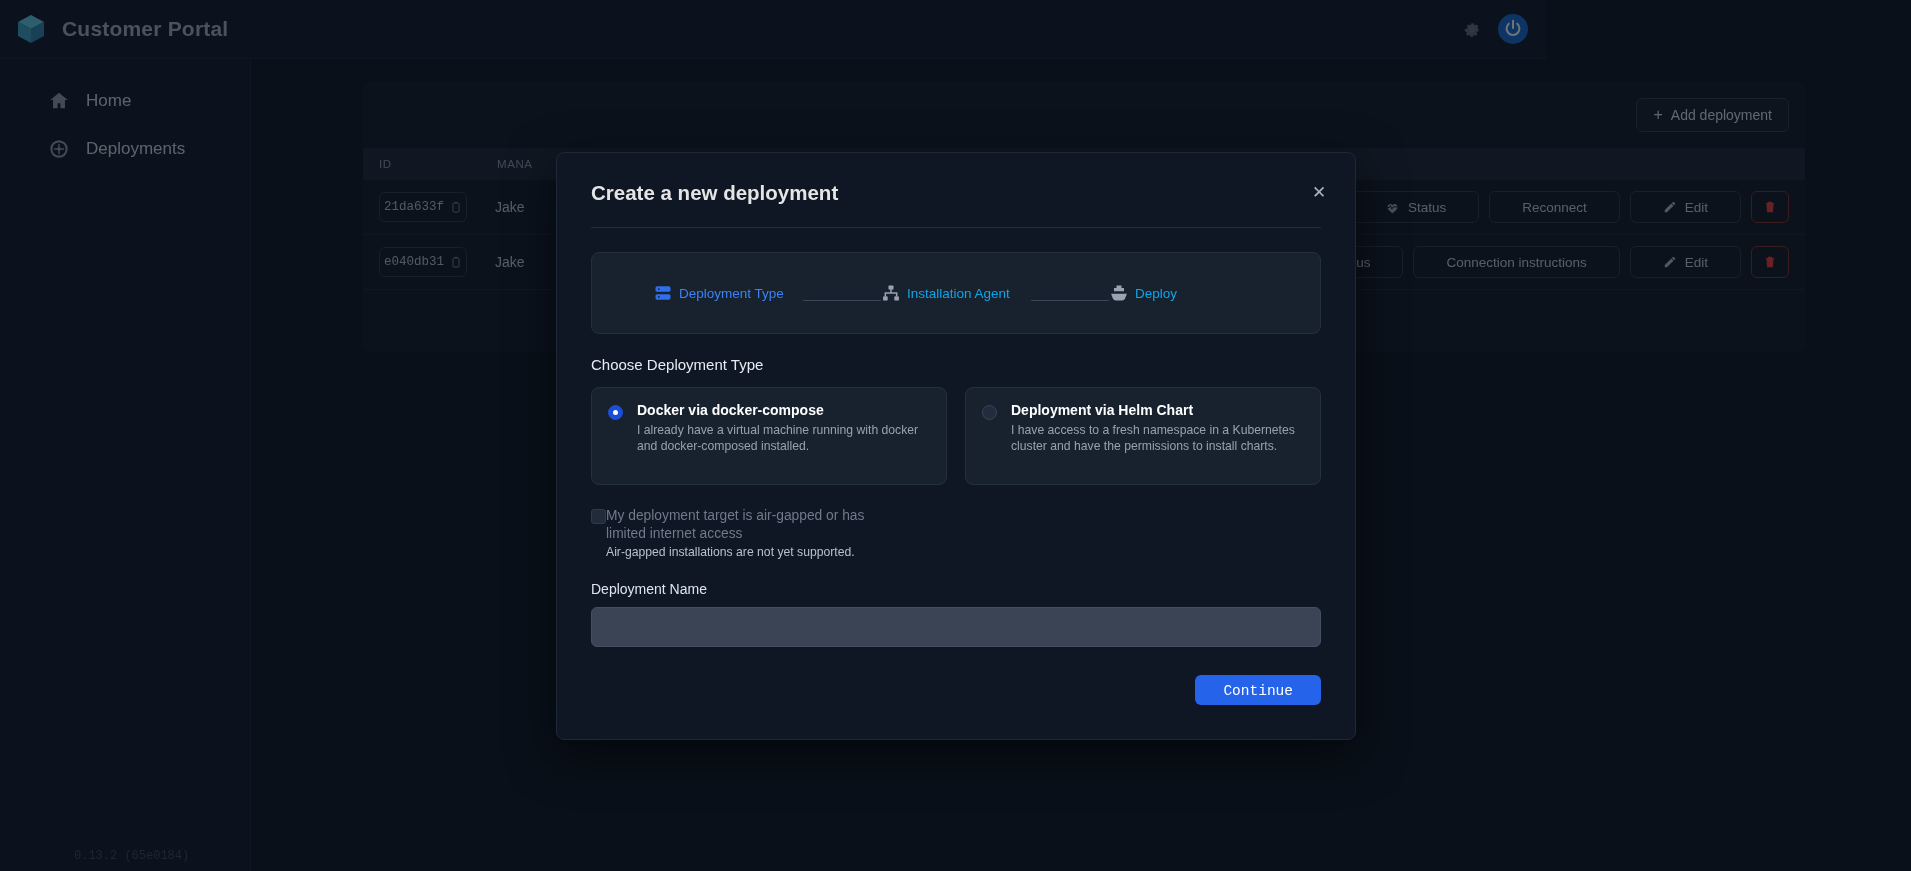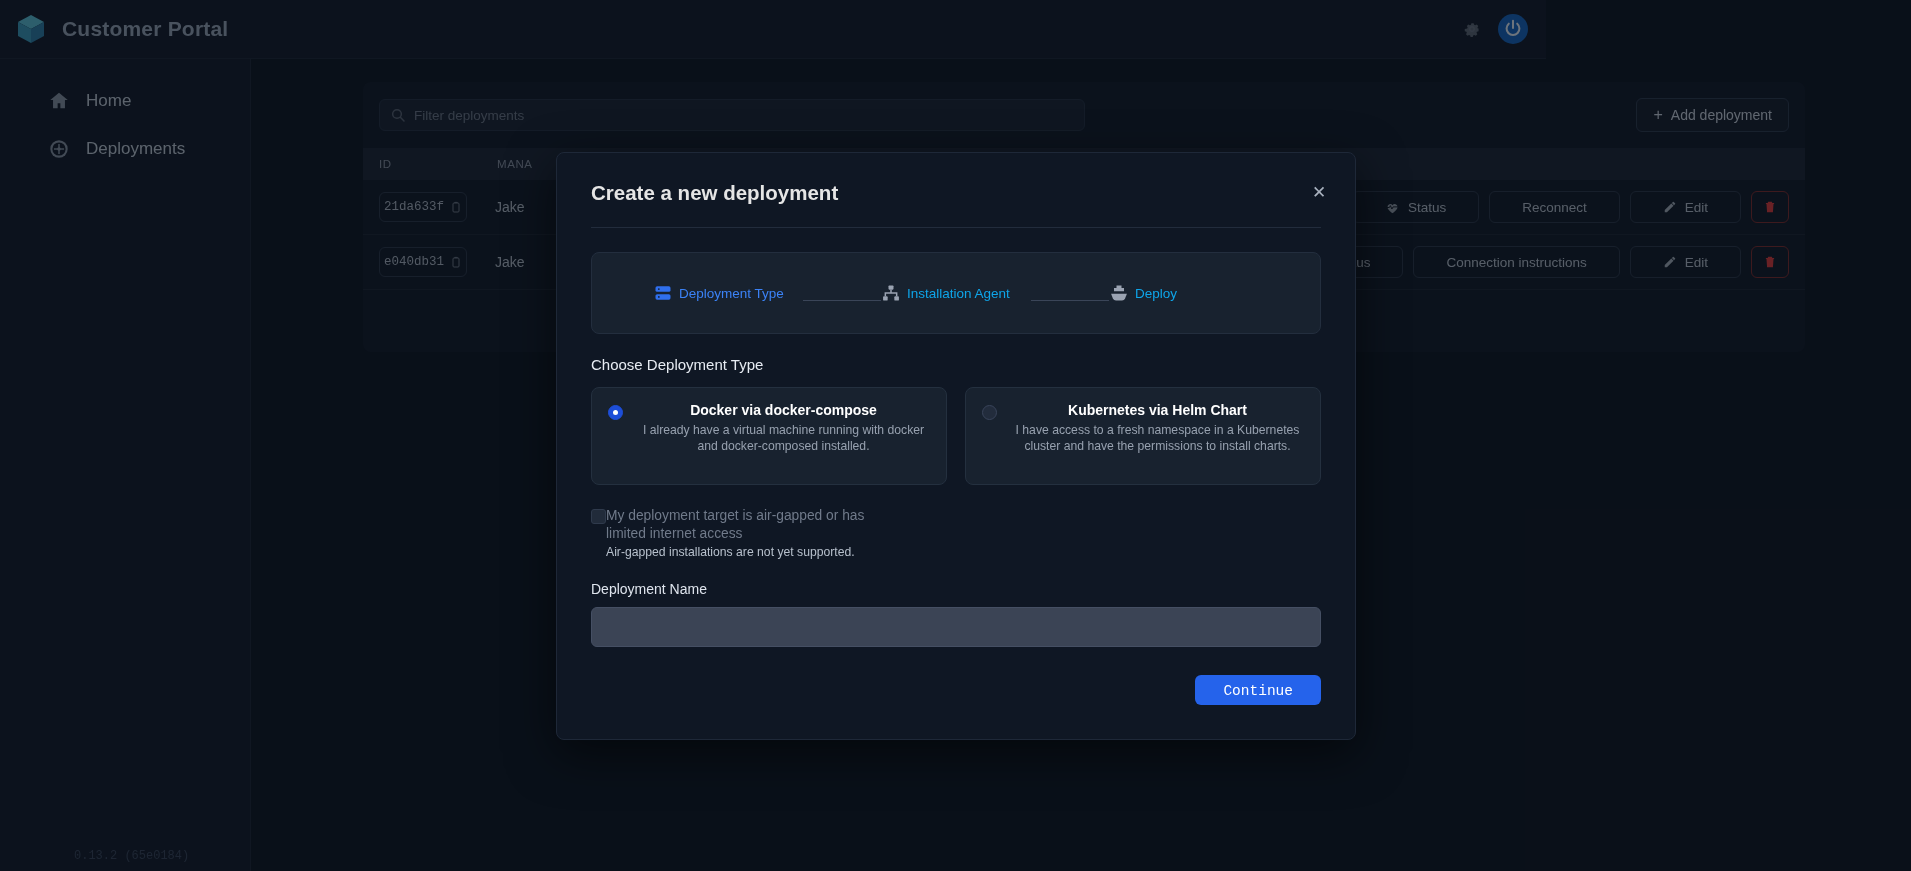--- a/index.html
+++ b/index.html
@@ -178,21 +178,21 @@
 
   
   .modal-body { padding: 22px 34px 0 34px; }
   .section-label { font-size: 15px; color: #e7ecf3; margin-bottom: 14px; }
 
   .choice-row { display: flex; gap: 18px; }
   .choice {
     flex: 1; height: 98px;
     background: #18222f; border: 1px solid #24303f;
     border-radius: 8px; padding: 14px 16px;
-    display: flex; gap: 14px; cursor: pointer; text-align: center;
+    display: flex; gap: 14px; cursor: pointer;
   }
   .radio {
     width: 15px; height: 15px; border-radius: 50%;
     margin-top: 3px; flex: none;
     border: 1px solid #39445a; background: #222c3c;
   }
   .radio.on {
     background: #1d4ed8; border-color: #1d4ed8;
     display: flex; align-items: center; justify-content: center;
   }
@@ -281,29 +281,20 @@
     </span>
     <span class="nav-label">Deployments</span>
   </div>
   <div class="version">0.13.2 (65e0184)</div>
 </div>
 
 <div class="main">
   <div class="panel">
 
     <div class="toolbar">
-      <div class="search-wrap">
-        <span class="search-icon">
-          <svg viewBox="0 0 24 24" fill="none" stroke="#8d96a6" stroke-width="2.2">
-            <circle cx="10.5" cy="10.5" r="6.5"></circle>
-            <path d="M15.5 15.5L21 21" stroke-linecap="round"></path>
-          </svg>
-        </span>
-        <input class="search-input" type="text" placeholder="Filter deployments" style="">
-      </div>
       <button class="add-btn">
         <span class="plus">+</span>
         <span>Add deployment</span>
       </button>
     </div>
 
     <div class="thead">
       <div class="th th-id">ID</div>
       <div class="th th-manager">MANA</div>
     </div>
@@ -447,21 +438,21 @@
       <div class="choice">
         <span class="radio on"></span>
         <div>
           <div class="choice-title">Docker via docker-compose</div>
           <div class="choice-desc">I already have a virtual machine running with docker and docker-composed installed.</div>
         </div>
       </div>
       <div class="choice">
         <span class="radio"></span>
         <div>
-          <div class="choice-title">Kubernetes via Helm Chart</div>
+          <div class="choice-title">Deployment via Helm Chart</div>
           <div class="choice-desc">I have access to a fresh namespace in a Kubernetes cluster and have the permissions to install charts.</div>
         </div>
       </div>
     </div>
 
     <div class="airgap">
       <span class="checkbox"></span>
       <div>
         <div class="airgap-main">My deployment target is air-gapped or has limited internet access</div>
         <div class="airgap-note">Air-gapped installations are not yet supported.</div>

